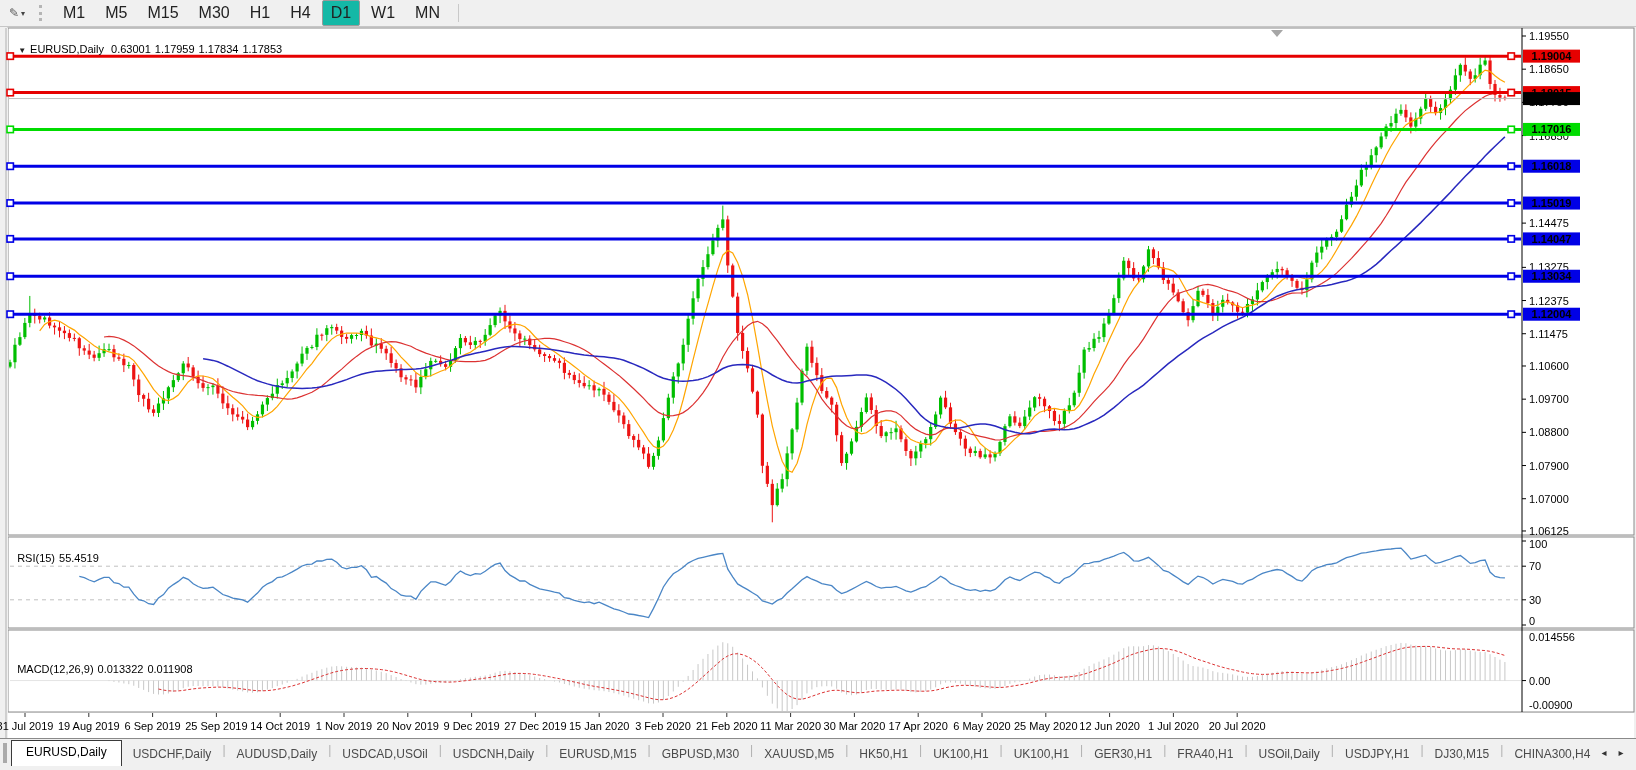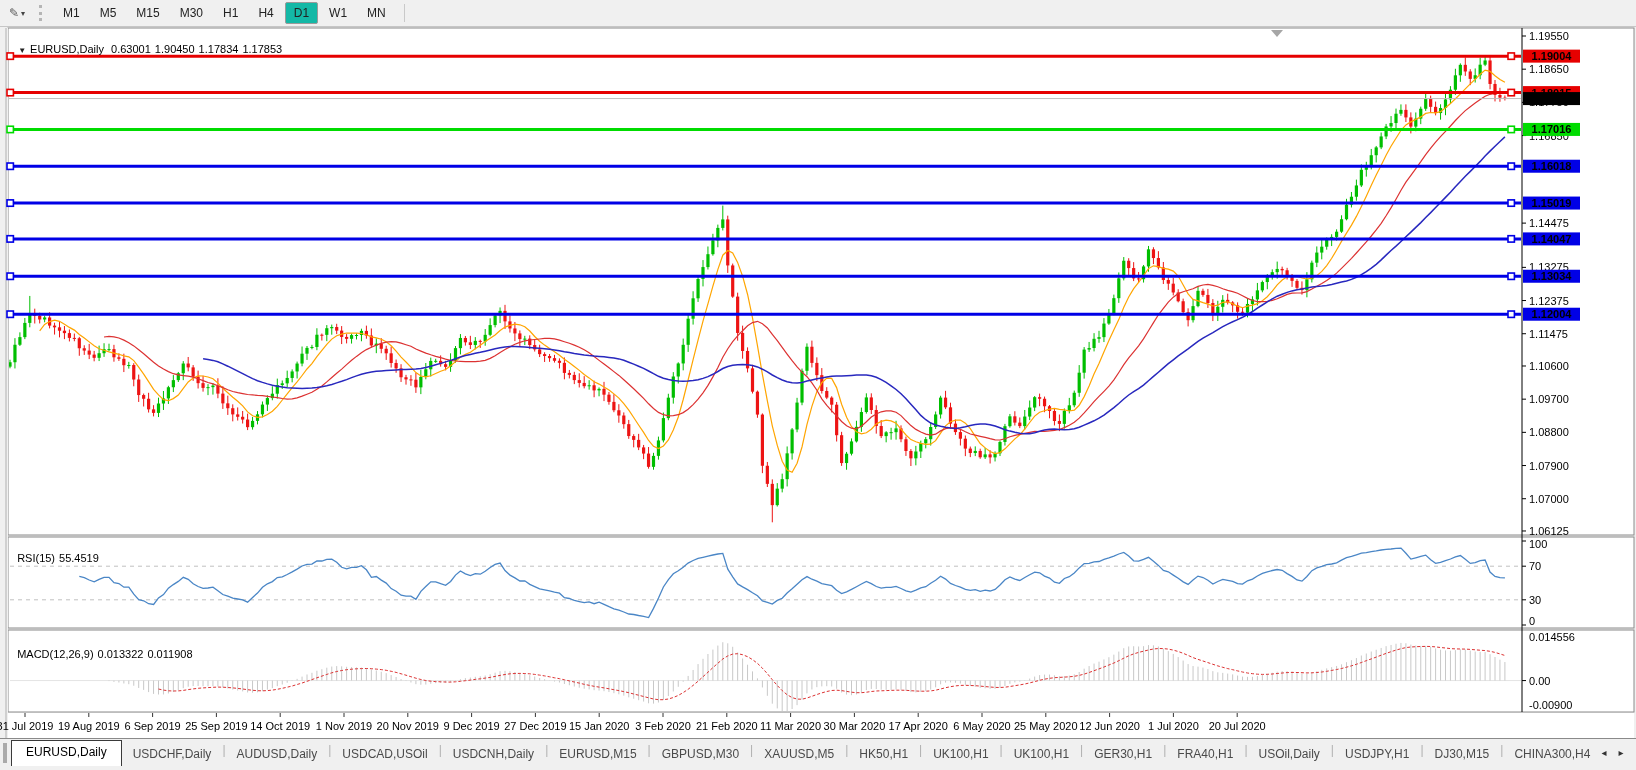--- a/index.html
+++ b/index.html
@@ -7,21 +7,21 @@
        font-family:"Liberation Sans",sans-serif;position:relative}
   svg text{font-family:"Liberation Sans",sans-serif;font-size:11px;fill:#000}
   .toolbar{position:absolute;top:0;left:0;width:1636px;height:26px;background:#f0f0f0;
            border-bottom:1px solid #c6c6c6;display:flex;align-items:center;z-index:5}
   .tool-icon{width:30px;height:20px;margin-left:2px;display:flex;align-items:center;justify-content:center;
              color:#555;font-size:12px;cursor:pointer}
   .tool-icon .caret{font-size:8px;margin-left:2px;color:#444}
   .grip{width:4px;height:16px;border-left:3px dotted #b5b5b5;margin:0 7px}
   .vsep{width:1px;height:18px;background:#c9c9c9;margin:0 8px}
   .tf-group{display:flex;align-items:center}
-  .tf-btn{font-size:12px;color:#222;padding:3px 8px;margin:4px 1px;border:1px solid transparent;
+  .tf-btn{font-size:16px;color:#222;padding:3px 8px;margin:4px 1px;border:1px solid transparent;
           border-radius:2px;cursor:pointer}
   .tf-btn.active{background:#14b8a6;border:1px solid #9a9a9a}
   .pane-label{position:absolute;font-size:11px;color:#000;z-index:4;pointer-events:none;white-space:pre}
   .pane-label .mk{font-size:8px;margin-right:4px;color:#222}
   .pane-label span{margin-right:4px}
   .tabbar{position:absolute;top:738px;left:0;width:1636px;height:32px;background:#f0f0f0;
           border-top:1px solid #8a8a8a;display:flex;align-items:flex-start;z-index:5}
   .tabgrip{width:6px;height:20px;border-left:2px solid #aaa;border-right:2px solid #aaa;margin:4px 4px 0 3px}
   .tab{font-size:12px;color:#4a4a4a;padding:8px 11px 6px;white-space:nowrap;cursor:pointer}
   .tab.active{background:#fff;border:1px solid #3a3a3a;border-bottom:none;color:#000;padding:4px 14px 7px;margin-top:1px}
@@ -1111,26 +1111,26 @@
       <div class="tf-btn">H1</div>
       <div class="tf-btn">H4</div>
       <div class="tf-btn active">D1</div>
       <div class="tf-btn">W1</div>
       <div class="tf-btn">MN</div>
     </div>
   <div class="vsep"></div>
 </div>
 
 <div class="pane-label" style="top:31px;left:12px">
-  <span class="mk">▼</span><span>EURUSD,Daily</span>&nbsp;<span>0.63001</span><span>1.90450</span><span>1.17834</span><span>1.17853</span>
+  <span class="mk">▼</span><span>EURUSD,Daily</span>&nbsp;<span>0.63001</span><span>1.17959</span><span>1.17834</span><span>1.17853</span>
 </div>
 <div class="pane-label" style="top:540px;left:11px">
   <span>RSI(15)</span><span>55.4519</span>
 </div>
-<div class="pane-label" style="top:636px;left:11px">
+<div class="pane-label" style="top:651px;left:11px">
   <span>MACD(12,26,9)</span><span>0.013322</span><span>0.011908</span>
 </div>
 
 <div class="tabbar" id="tabbar">
     <div class="tabgrip"></div>
     <div class="tab active">EURUSD,Daily</div>
     <div class="tab">USDCHF,Daily</div>
     <span class="tab-sep">|</span>
     <div class="tab">AUDUSD,Daily</div>
     <span class="tab-sep">|</span>

